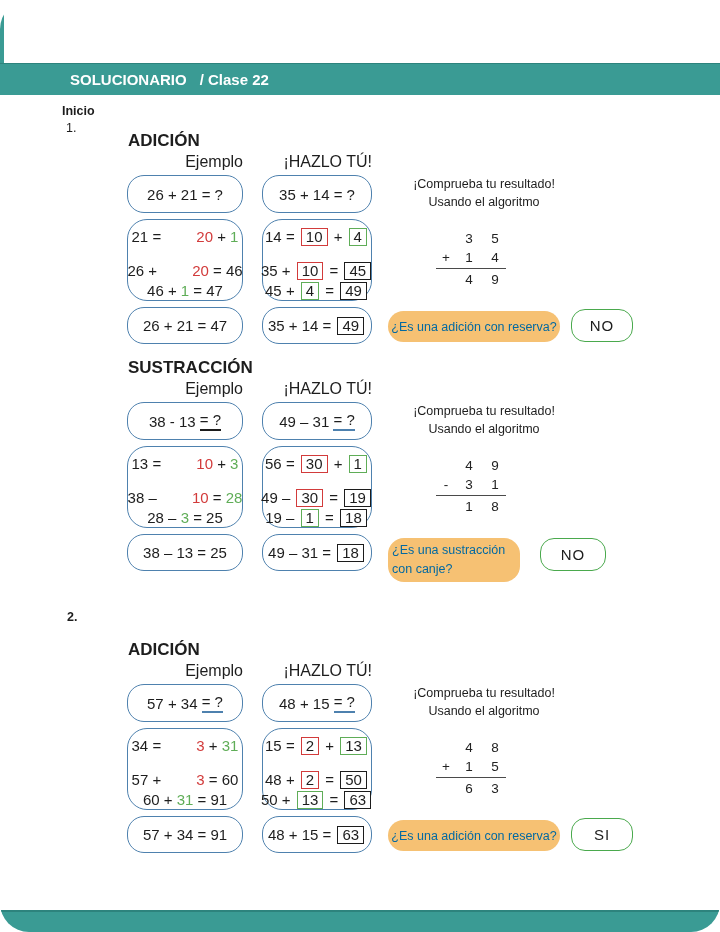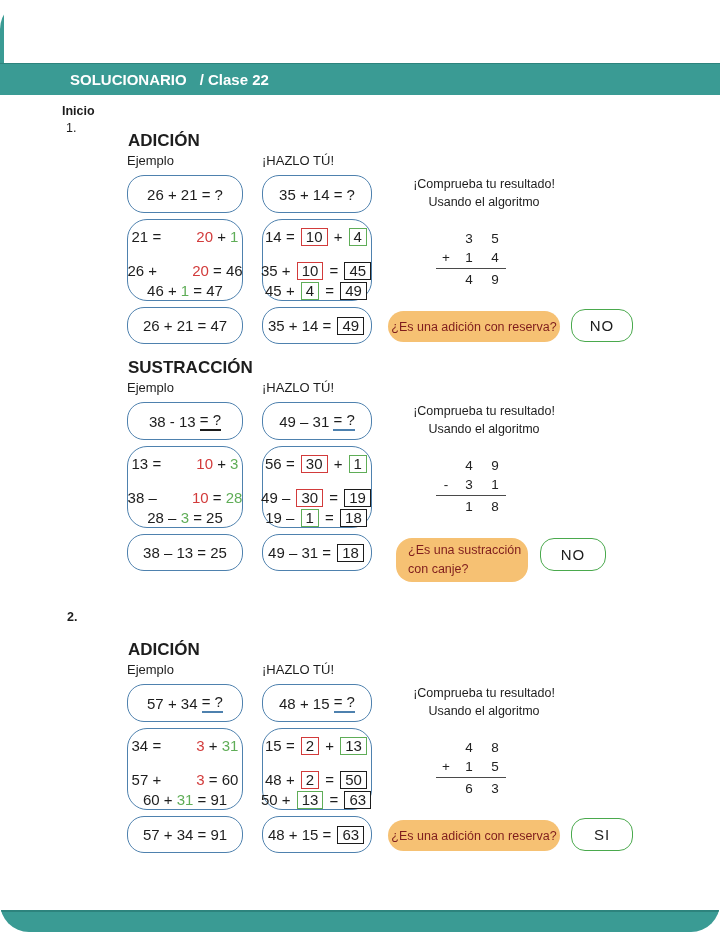--- a/index.html
+++ b/index.html
@@ -16,21 +16,21 @@
 
   .inicio{position:absolute;left:62px;top:104px;font-weight:bold;font-size:12.5px;}
   .secnum{position:absolute;font-size:12.5px;}
   .num1{left:66px;top:121px;}
   .num2{left:67px;top:610px;font-weight:bold;}
 
   .block{position:absolute;left:0;width:720px;height:0;}
   .b0{top:131px;} .b1{top:358px;} .b2{top:640px;}
 
   .btitle{position:absolute;left:128px;top:0;font-weight:bold;font-size:17px;}
-  .collabel{position:absolute;top:22px;font-size:13px;text-align:left;}
+  .collabel{position:absolute;top:22px;font-size:16px;text-align:right;}
   .la{left:127px;width:116px;} .lb{left:262px;width:110px;}
 
   .rbox{position:absolute;box-sizing:border-box;background:#fff;border:1.7px solid var(--blue);
         border-radius:17px;display:flex;align-items:center;justify-content:center;font-size:15px;}
   .ca{left:127px;width:116px;} .cb{left:262px;width:110px;}
   .rbox.top{top:44px;height:38px;}
   .rbox.mid{top:88px;height:82px;border-radius:20px;flex-direction:column;justify-content:flex-start;padding-top:7px;}
   .rbox.bot{top:176px;height:37px;}
 
   .mline{line-height:20px;height:20px;text-align:center;white-space:pre;}
@@ -49,23 +49,23 @@
   .check{position:absolute;left:398px;top:44px;width:172px;text-align:center;font-size:12.5px;line-height:18px;}
 
   .algo{position:absolute;left:436px;top:98px;font-size:13.5px;color:#222;}
   .arow{display:flex;height:19px;align-items:center;}
   .asign{width:20px;text-align:center;}
   .ad{width:26px;text-align:center;}
   .aline{width:70px;border-top:1.6px solid #4a4a4a;margin:1px 0;}
 
   .pill{position:absolute;left:388px;top:180px;width:172px;height:31px;background:var(--orange);
         border-radius:16px;display:flex;align-items:center;justify-content:center;
-        font-size:12.5px;color:#7f1d1d;box-sizing:border-box;}
-  .b1 .pill{left:396px;width:132px;height:44px;flex-direction:column;align-items:flex-start;
-            justify-content:center;padding-left:12px;line-height:19px;}
+        font-size:12.5px;color:#0369a1;box-sizing:border-box;}
+  .b1 .pill{left:388px;width:132px;height:44px;flex-direction:column;align-items:flex-start;
+            justify-content:center;padding-left:4px;line-height:19px;}
 
   .ansbox{position:absolute;left:571px;top:178px;width:62px;height:33px;box-sizing:border-box;
           border:1.8px solid var(--ansgreen);border-radius:14px;background:#fff;
           display:flex;align-items:center;justify-content:center;font-size:15px;letter-spacing:1px;}
   .b1 .ansbox{left:540px;width:66px;top:180px;}
 </style>
 </head>
 <body style="--teal: #3A9B94; --teal_dark: #2D837D; --blue: #4E81AE; --red: #D23B3B; --green: #5FAD57; --orange: #F6C173; --ansgreen: #4AA94D;">
 
 <div class="page">

